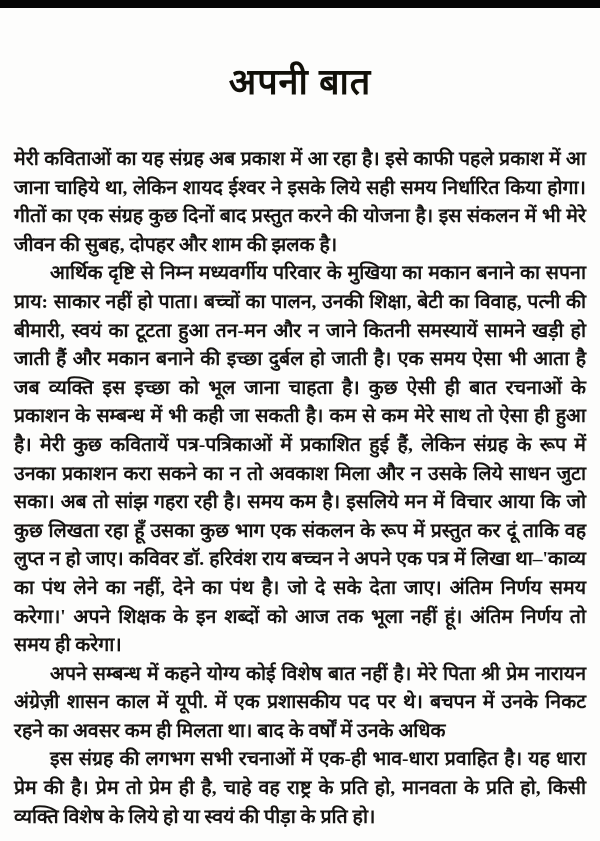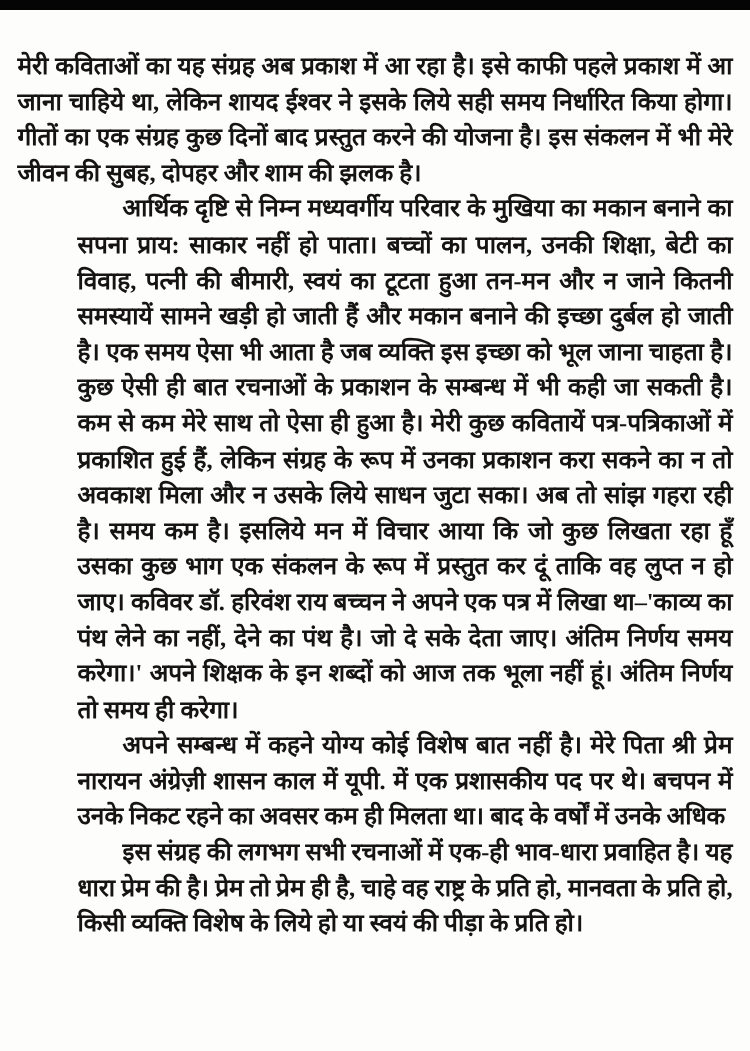--- a/index.html
+++ b/index.html
@@ -39,29 +39,29 @@
     line-height: 28.6px;
     text-align: justify;
     text-justify: inter-word;
     font-weight: bold;
   }
   .para {
     margin: 0;
   }
   .para.indent {
     text-indent: 36px;
-    margin-left: 48px;
   }
 </style>
 </head>
 <body>
 
 <div class="page">
   <div class="scan-strip"></div>
 
+  <h1 class="title">अपनी बात</h1>
 
   <div class="body-text">
     <p class="para">मेरी कविताओं का यह संग्रह अब प्रकाश में आ रहा है। इसे काफी पहले प्रकाश में आ जाना चाहिये था, लेकिन शायद ईश्वर ने इसके लिये सही समय निर्धारित किया होगा। गीतों का एक संग्रह कुछ दिनों बाद प्रस्तुत करने की योजना है। इस संकलन में भी मेरे जीवन की सुबह, दोपहर और शाम की झलक है।</p>
     <p class="para indent">आर्थिक दृष्टि से निम्न मध्यवर्गीय परिवार के मुखिया का मकान बनाने का सपना प्राय: साकार नहीं हो पाता। बच्चों का पालन, उनकी शिक्षा, बेटी का विवाह, पत्नी की बीमारी, स्वयं का टूटता हुआ तन-मन और न जाने कितनी समस्यायें सामने खड़ी हो जाती हैं और मकान बनाने की इच्छा दुर्बल हो जाती है। एक समय ऐसा भी आता है जब व्यक्ति इस इच्छा को भूल जाना चाहता है। कुछ ऐसी ही बात रचनाओं के प्रकाशन के सम्बन्ध में भी कही जा सकती है। कम से कम मेरे साथ तो ऐसा ही हुआ है। मेरी कुछ कवितायें पत्र-पत्रिकाओं में प्रकाशित हुई हैं, लेकिन संग्रह के रूप में उनका प्रकाशन करा सकने का न तो अवकाश मिला और न उसके लिये साधन जुटा सका। अब तो सांझ गहरा रही है। समय कम है। इसलिये मन में विचार आया कि जो कुछ लिखता रहा हूँ उसका कुछ भाग एक संकलन के रूप में प्रस्तुत कर दूं ताकि वह लुप्त न हो जाए। कविवर डॉ. हरिवंश राय बच्चन ने अपने एक पत्र में लिखा था–'काव्य का पंथ लेने का नहीं, देने का पंथ है। जो दे सके देता जाए। अंतिम निर्णय समय करेगा।' अपने शिक्षक के इन शब्दों को आज तक भूला नहीं हूं। अंतिम निर्णय तो समय ही करेगा।</p>
     <p class="para indent">अपने सम्बन्ध में कहने योग्य कोई विशेष बात नहीं है। मेरे पिता श्री प्रेम नारायन अंग्रेज़ी शासन काल में यूपी. में एक प्रशासकीय पद पर थे। बचपन में उनके निकट रहने का अवसर कम ही मिलता था। बाद के वर्षों में उनके अधिक</p>
     <p class="para indent">इस संग्रह की लगभग सभी रचनाओं में एक-ही भाव-धारा प्रवाहित है। यह धारा प्रेम की है। प्रेम तो प्रेम ही है, चाहे वह राष्ट्र के प्रति हो, मानवता के प्रति हो, किसी व्यक्ति विशेष के लिये हो या स्वयं की पीड़ा के प्रति हो।</p>
   </div>
 </div>
 
 </body></html>

